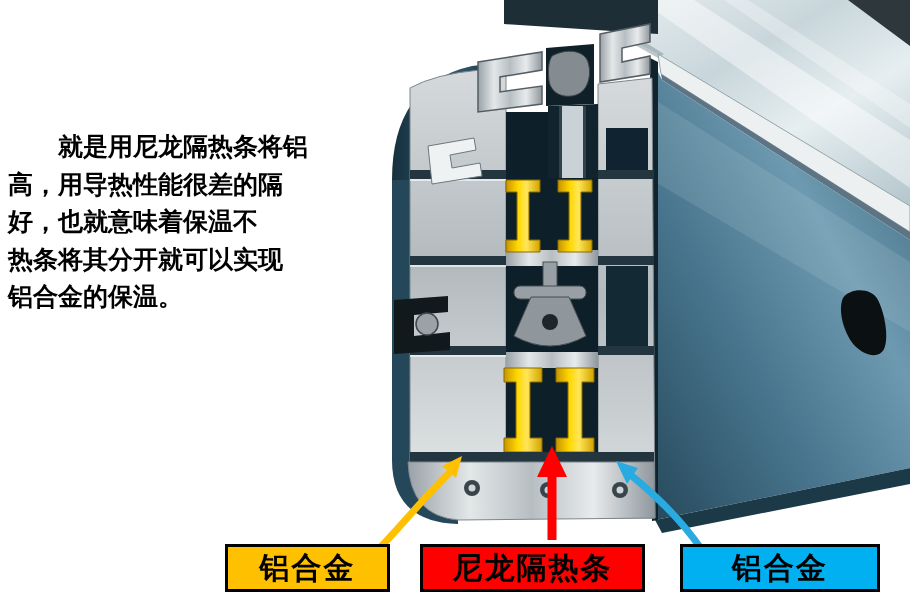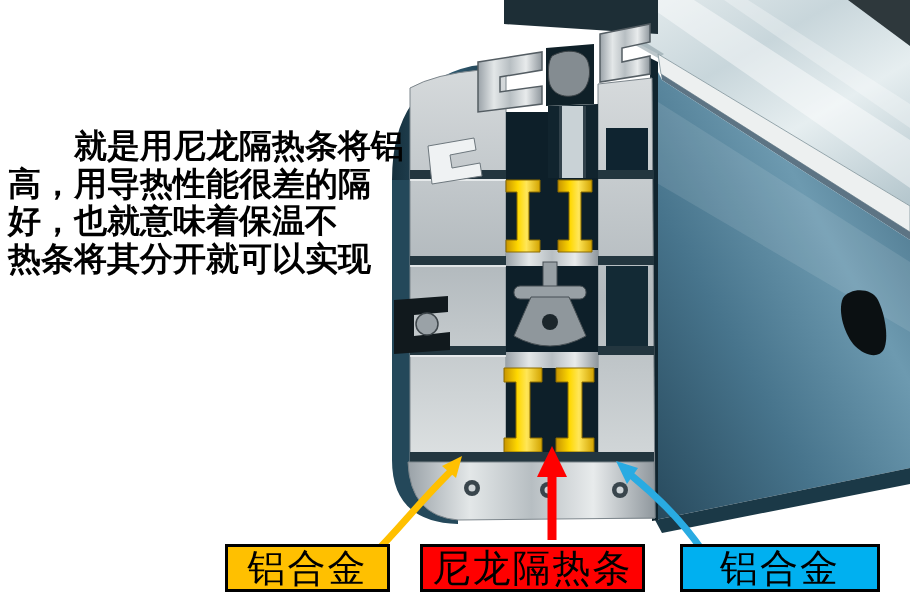--- a/index.html
+++ b/index.html
@@ -3,28 +3,28 @@
 <meta charset="utf-8">
 <style>
   html,body{margin:0;padding:0;background:#fff;}
   .canvas{
     position:relative;width:910px;height:605px;background:#ffffff;overflow:hidden;
     font-family:"Liberation Serif","DejaVu Serif",serif;
   }
   .diagram-svg{position:absolute;left:0;top:0;}
   .desc{
     position:absolute;left:8px;top:128px;width:382px;
-    font-size:33px;font-weight:bold;color:#000;line-height:37.5px;
+    font-size:25px;font-weight:bold;color:#000;line-height:37.5px;
   }
   .desc .line{white-space:nowrap;}
   .desc .line.indent{text-indent:2em;}
   .label-box{
     position:absolute;top:544px;height:48px;border:3px solid #000;box-sizing:border-box;
     display:flex;align-items:center;justify-content:center;
-    font-size:38px;font-weight:normal;color:#000;letter-spacing:2px;
+    font-size:30px;font-weight:bold;color:#000;letter-spacing:2px;
   }
   .label-outer{left:225px;width:165px;}
   .label-break{left:420px;width:225px;}
   .label-inner{left:680px;width:200px;}
 </style>
 </head>
 <body>
 
 <div class="canvas">
 
@@ -172,20 +172,21 @@
       <path d="M702 550 C680 518 654 494 632 476" fill="none" stroke-width="7" stroke-linecap="round" stroke="#29ABE2"></path>
       <path d="M616 461 L638 468 L627 484 Z" fill="#29ABE2"></path>
     </g>
   </svg>
 
   <div class="desc">
     <div class="line indent">就是用尼龙隔热条将铝</div>
     <div class="line">高，用导热性能很差的隔</div>
     <div class="line">好，也就意味着保温不</div>
     <div class="line">热条将其分开就可以实现</div>
+    <div class="line">铝合金的保温。</div>
   </div>
 
   <div class="label-box label-outer" style="background-color: rgb(255, 192, 0);">
     <span>铝合金</span>
   </div>
   <div class="label-box label-break" style="background-color: rgb(255, 0, 0); justify-content: center;">
     <span>尼龙隔热条</span>
   </div>
   <div class="label-box label-inner" style="background-color: rgb(0, 176, 240);">
     <span>铝合金</span>

